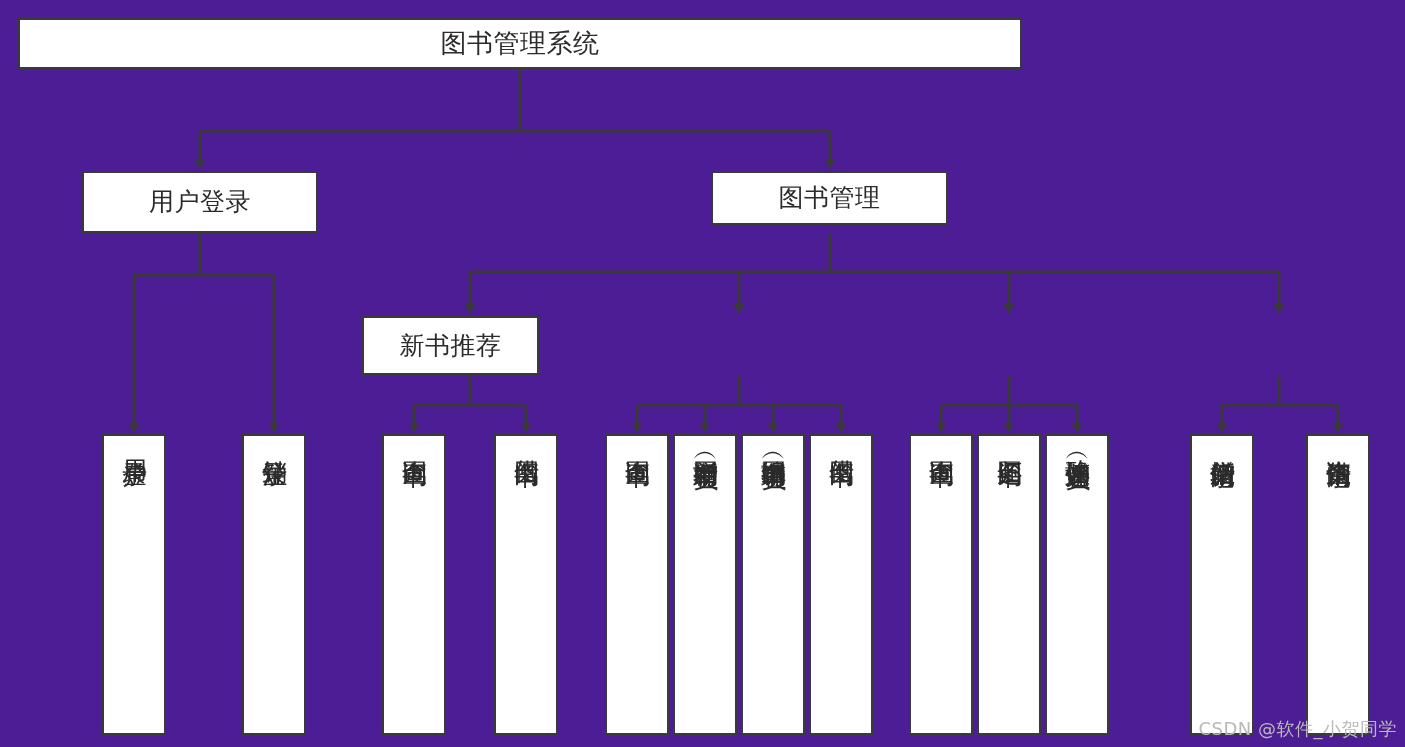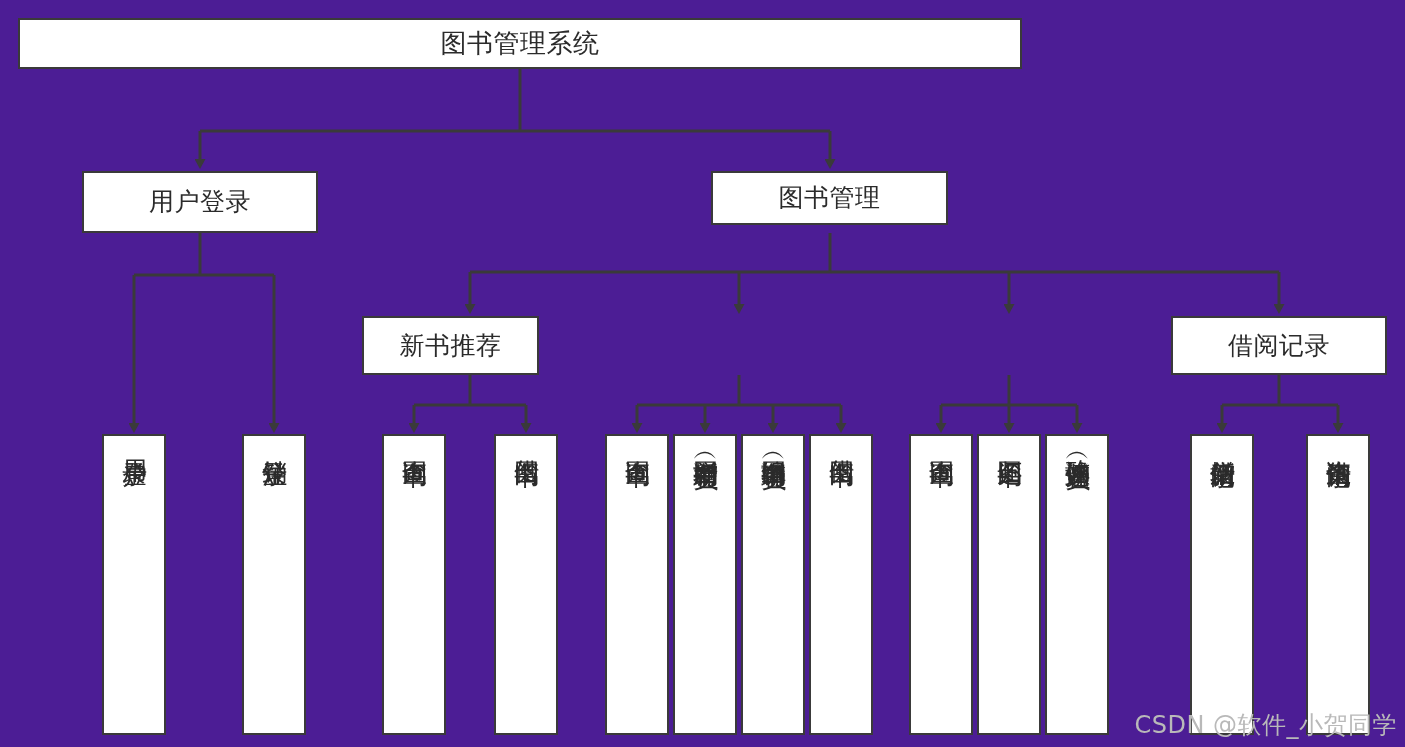--- a/index.html
+++ b/index.html
@@ -57,21 +57,21 @@
     text-orientation: upright;
     font-size: 25px;
     line-height: 1.22;
     letter-spacing: 1px;
     white-space: nowrap;
   }
   #watermark {
     position: absolute;
     right: 8px;
     bottom: 6px;
-    font-size: 24px;
+    font-size: 18px;
     color: #b9b9b9;
     letter-spacing: 0.5px;
     white-space: nowrap;
   }
 </style>
 </head>
 <body>
 
 <div id="canvas">
 
@@ -132,23 +132,20 @@
   <div class="node horiz" style="left:82px; top:171px; width:236px; height:62px;">
     <span class="label">用户登录</span>
   </div>
   <div class="node horiz" style="left:711px; top:171px; width:237px; height:54px;">
     <span class="label">图书管理</span>
   </div>
 
   <div class="node horiz" style="left:362px; top:316px; width:177px; height:59px;">
     <span class="label">新书推荐</span>
   </div>
-  <div class="node horiz" style="left:1171px; top:316px; width:216px; height:59px;">
-    <span class="label">借阅记录</span>
-  </div>
 
   <div class="node leaf" style="left:102px; top:434px; width:64px; height:301px;">
     <span class="label">用户登录</span>
   </div>
   <div class="node leaf" style="left:242px; top:434px; width:64px; height:301px;">
     <span class="label">注销登录</span>
   </div>
 
   <div class="node leaf" style="left:382px; top:434px; width:64px; height:301px;">
     <span class="label">查询图书</span>

